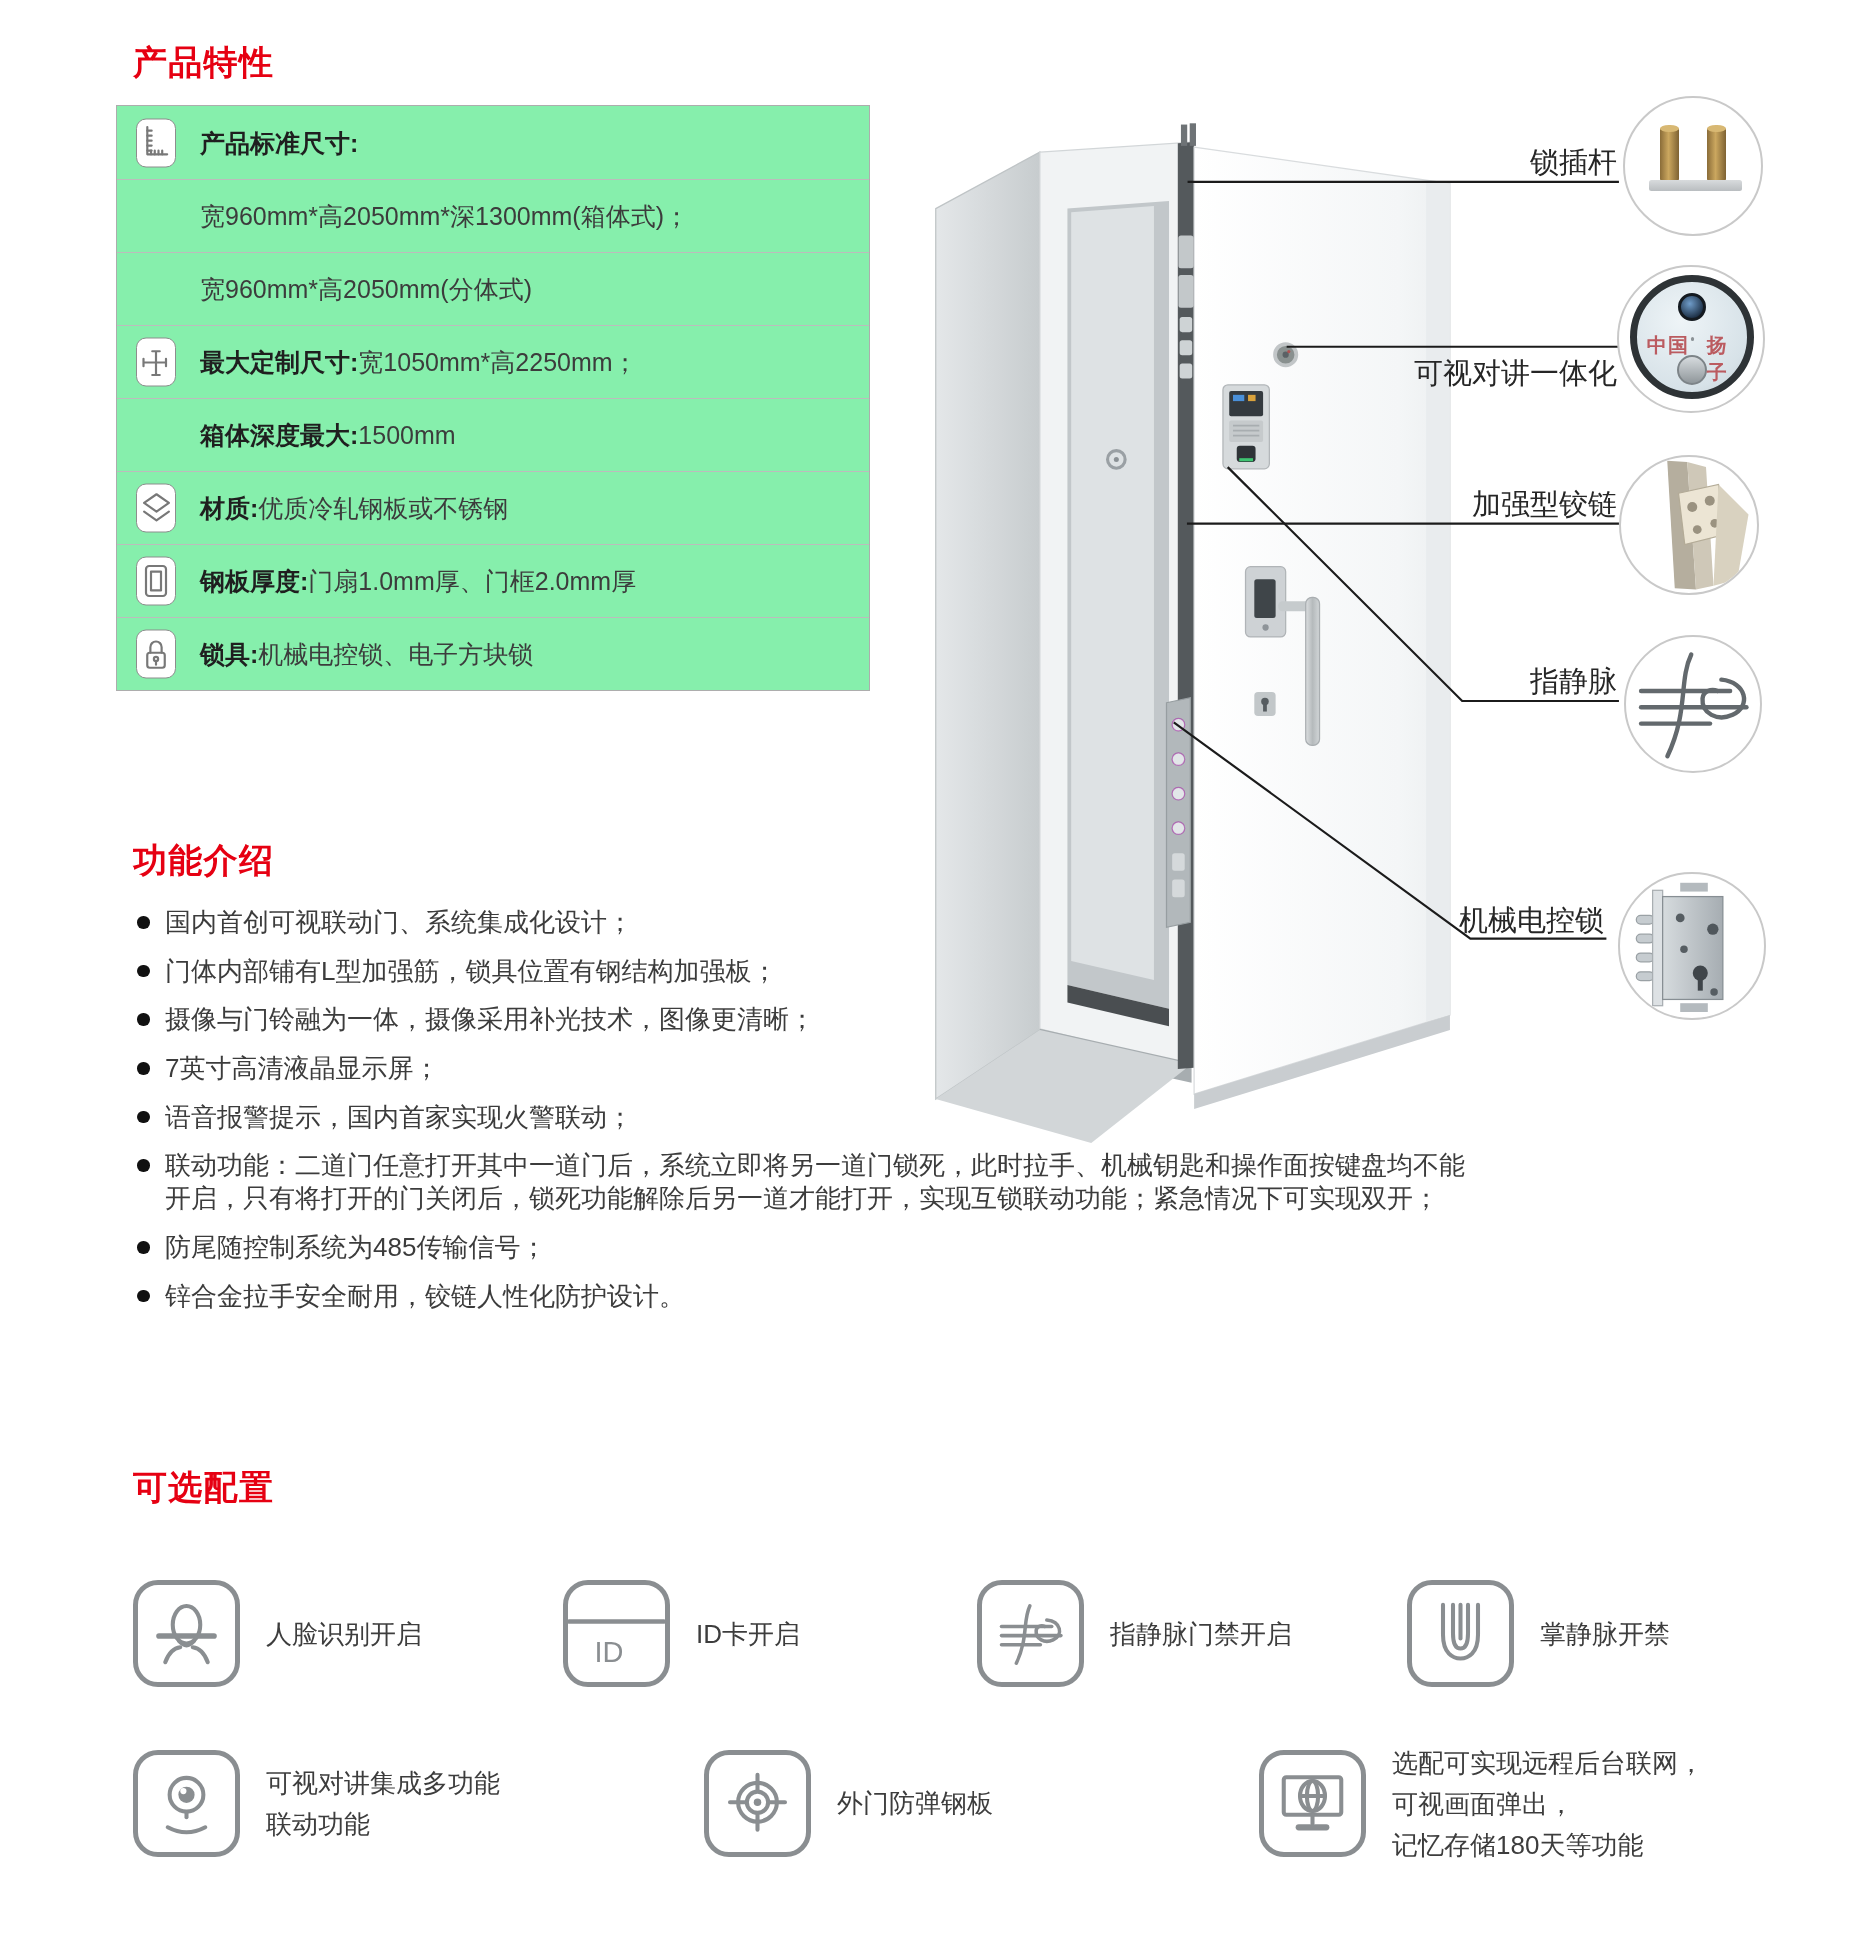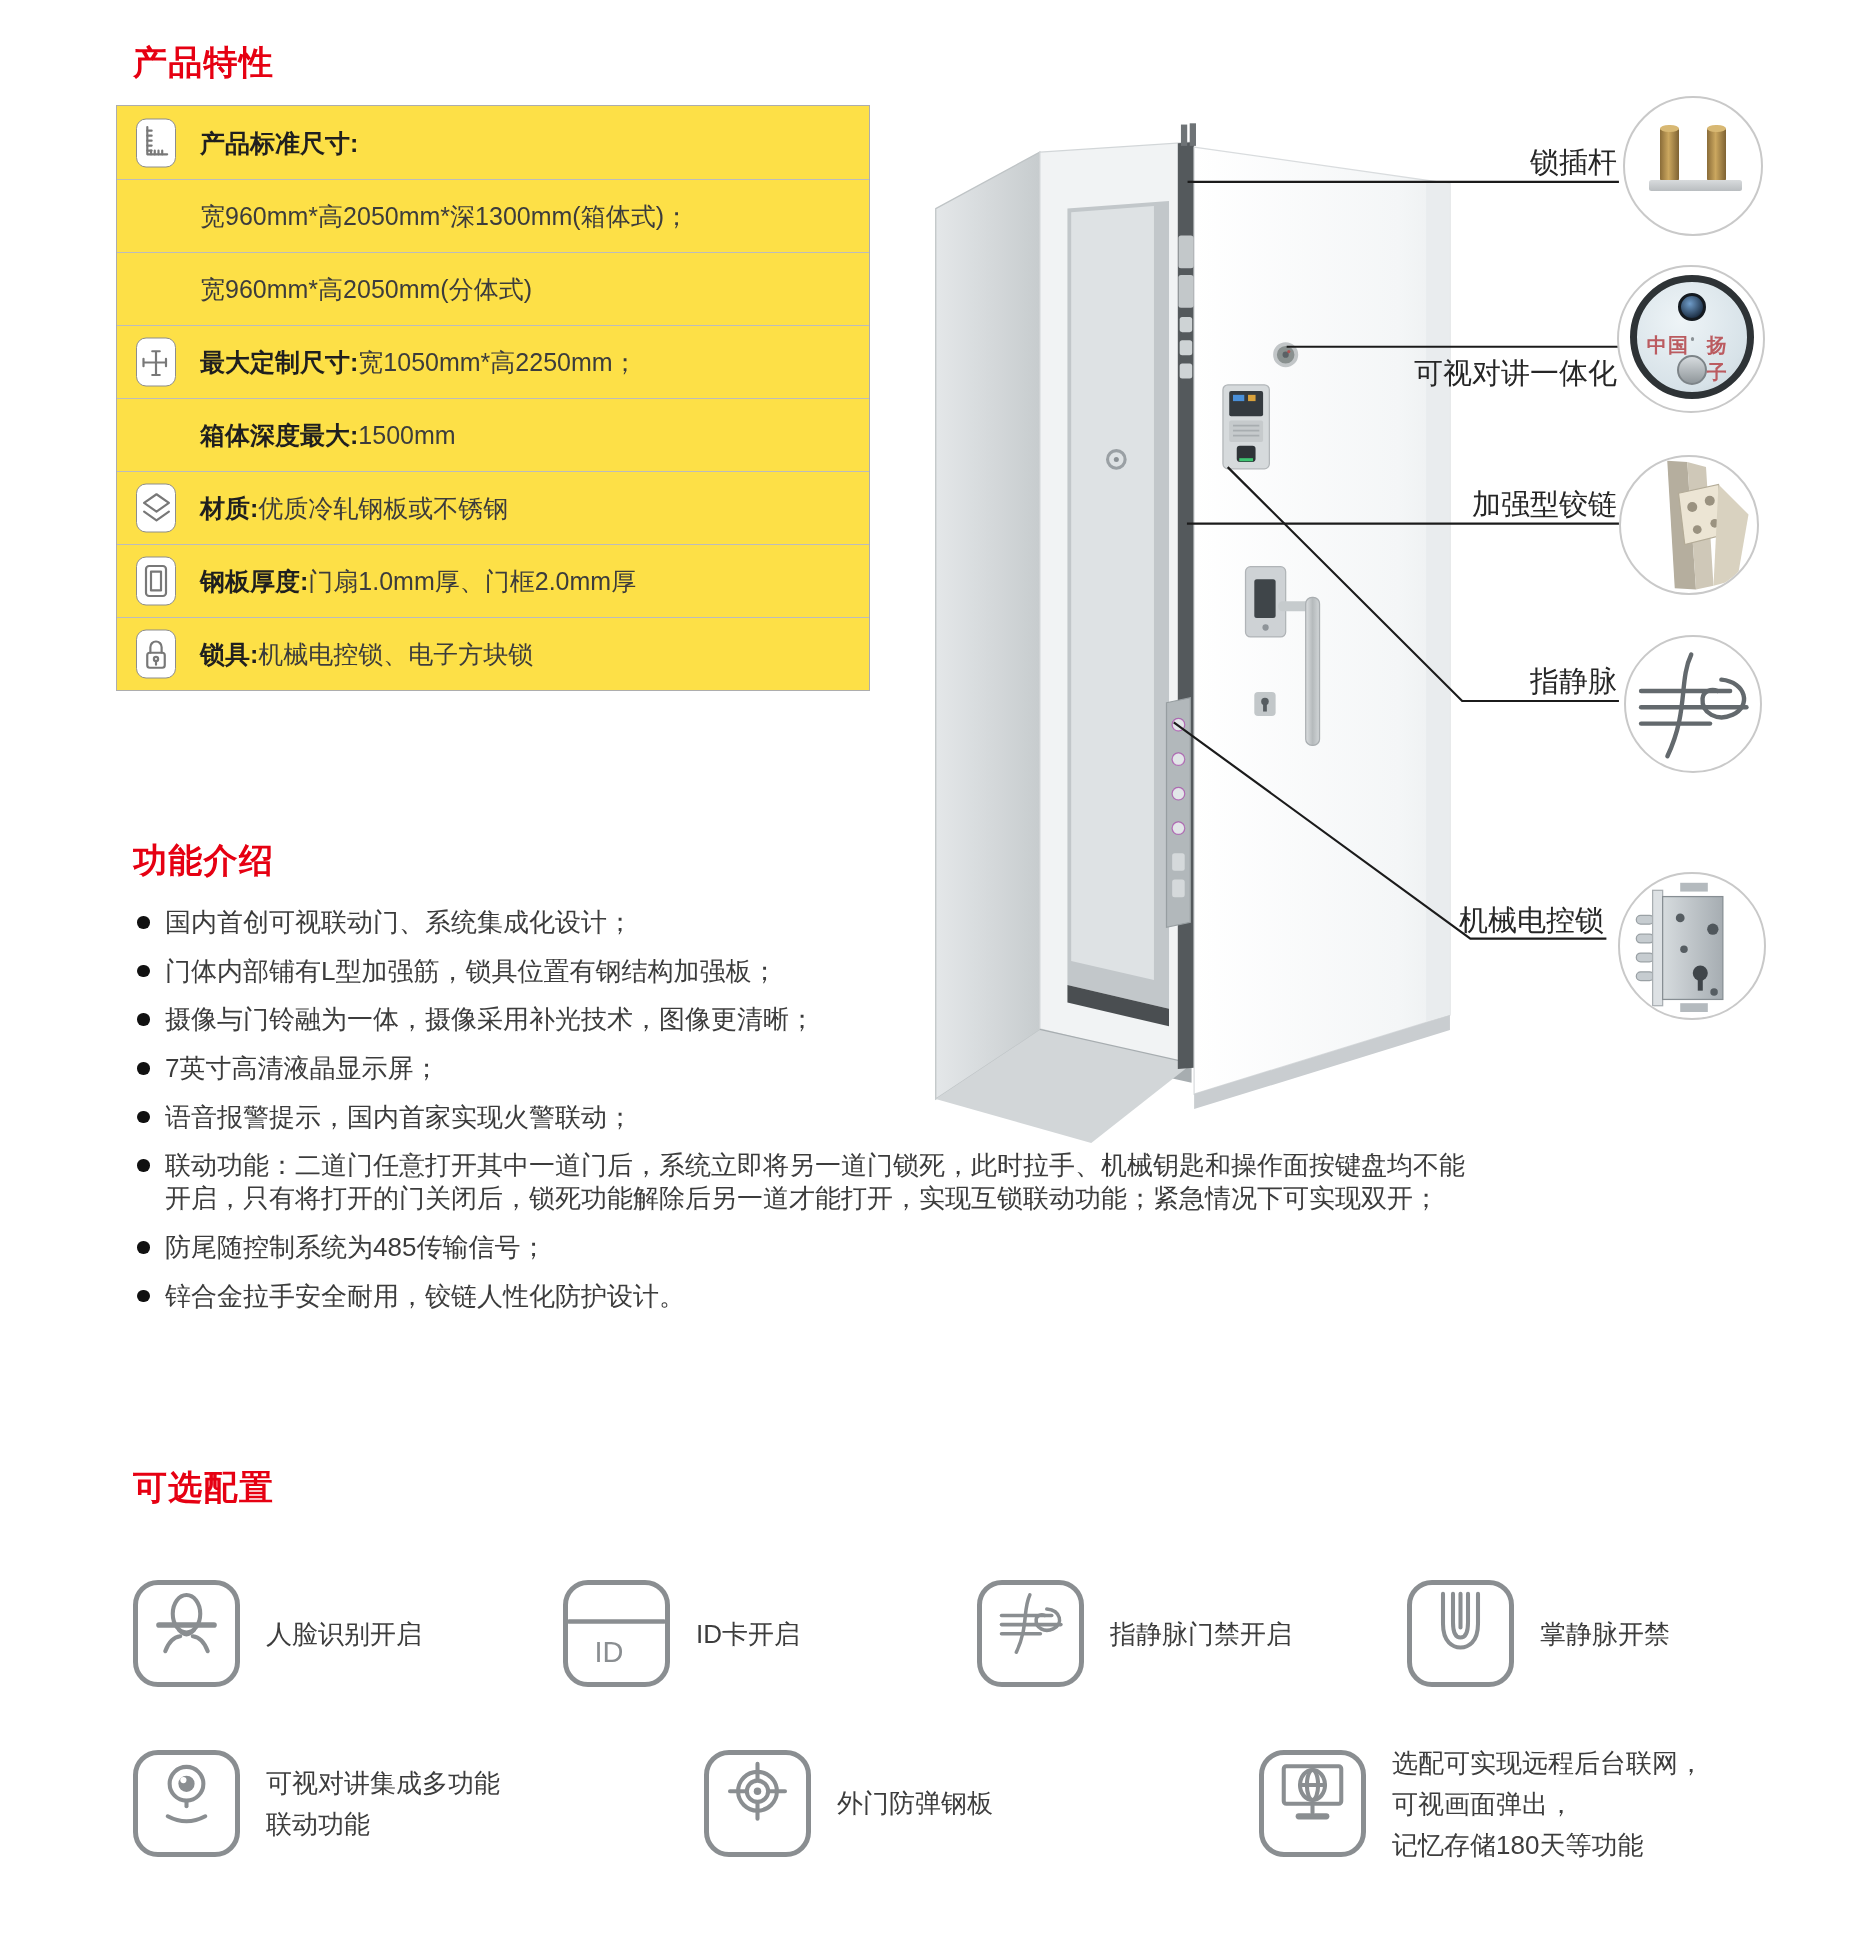--- a/index.html
+++ b/index.html
@@ -3,21 +3,21 @@
 <meta charset="utf-8">
 <style>
   * { margin:0; padding:0; box-sizing:border-box; }
   html,body { background:#ffffff; }
   body { width:1871px; height:1955px; position:relative; font-family:"Liberation Sans","DejaVu Sans",sans-serif; color:#3a3a3a; overflow:hidden; }
   .page { position:absolute; inset:0; background:#fff; }
 
   .sec-title { position:absolute; left:133px; color:#e60012; font-size:34px; font-weight:bold; letter-spacing:1.3px; }
 
   
-  .spec-table { position:absolute; left:116px; top:105px; width:754px; border:1.3px solid #adadad; background:#fde047; }
+  .spec-table { position:absolute; left:116px; top:105px; width:754px; border:1.3px solid #adadad; background:#86efac; }
   .spec-row { position:relative; display:flex; align-items:center; height:73px; border-top:1.3px solid #bcbcbc; }
   .spec-row:first-child { border-top:none; }
   .row-icon { position:absolute; left:19px; top:50%; transform:translateY(-50%); width:40px; height:49px; border:1.9px solid #8d8d8d; border-radius:10px; display:flex; align-items:center; justify-content:center; background:#fff; }
   .row-icon svg { stroke:#787878; fill:none; stroke-width:3.5; stroke-linecap:round; stroke-linejoin:round; }
   .row-text { padding-left:83px; font-size:25px; line-height:1.2; white-space:nowrap; }
   .row-label { font-weight:bold; color:#1f1f1f; }
   .row-value { color:#3c3c3c;margin-top:24px; }
 
   
   .door-art { position:absolute; left:903px; top:107px; width:596px; height:1041px; }
@@ -37,21 +37,21 @@
   .intercom-btn { position:absolute; left:40px; top:73px; width:30px; height:30px; border-radius:50%; background:linear-gradient(#d6dbde,#90979b); border:2.5px solid #7d8488; }
   .intercom-txt { position:absolute; top:50px; font-size:20px; font-weight:bold; color:#bb5b60; letter-spacing:1.3px; }
   .intercom-dot { position:absolute; left:54px; top:55px; width:3.8px; height:3.8px; border-radius:50%; background:#8b9296; }
 
   
   .func-list { position:absolute; left:132px; top:906px; width:1367px; list-style:none; }
   .func-list li { position:relative; padding-left:33px; font-size:26px; line-height:33px; color:#3c3c3c; margin-bottom:15.7px; width:1342px; }
   .func-list li .dot { position:absolute; left:5px; top:10px; width:12.5px; height:12.5px; border-radius:50%; background:#111; }
 
   
-  .opt-icon { position:absolute; width:107px; height:107px; border:5px solid #8a8e91; border-radius:25px; background:#fff; display:flex; justify-content:center; }
+  .opt-icon { position:absolute; width:107px; height:107px; border:5px solid #8a8e91; border-radius:25px; background:#fff; display:flex; align-items:center; justify-content:center; }
   .opt-icon svg { stroke:#8a8e91; fill:none; stroke-width:6.5; stroke-linecap:round; stroke-linejoin:round; }
   .opt-label { position:absolute; font-size:26px; color:#3d3d3d; line-height:41px; white-space:nowrap; }
   .opt-label span { display:block; }
 </style>
 </head>
 <body>
 
 <div class="page">
 
   <div class="sec-title" style="top:40px;">产品特性</div>

